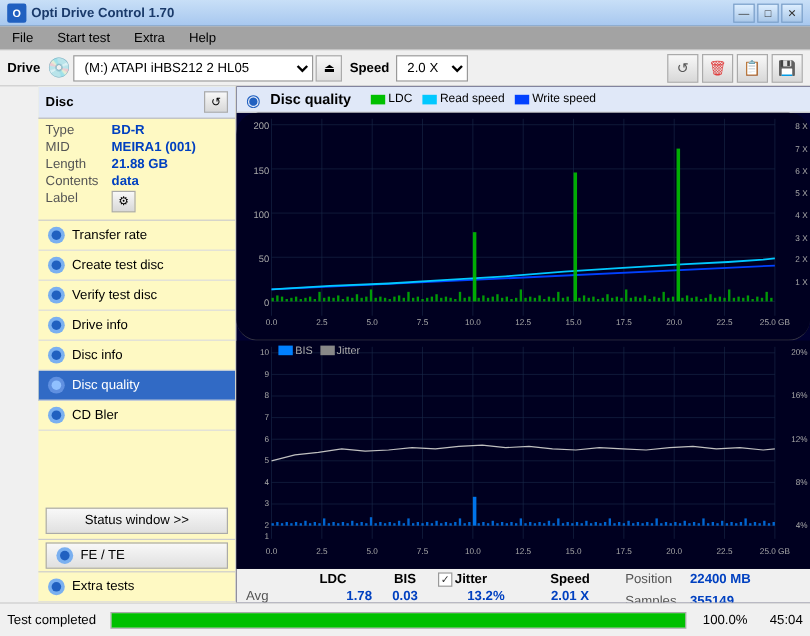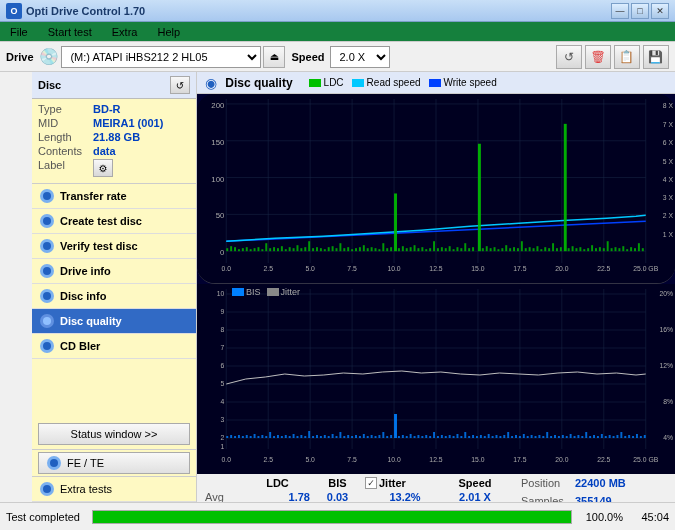--- a/index.html
+++ b/index.html
@@ -15,21 +15,21 @@
       justify-content: space-between;
       border-bottom: 1px solid #7a9fc8;
     }
     .title-bar-left { display: flex; align-items: center; gap: 4px; font-size: 11px; font-weight: bold; color: #1a3a6a; }
     .title-bar-icon { width: 16px; height: 16px; background: #2060c0; border-radius: 2px; display: flex; align-items: center; justify-content: center; color: white; font-size: 9px; font-weight: bold; }
     .title-bar-buttons { display: flex; gap: 2px; }
     .tb-btn { width: 18px; height: 16px; background: linear-gradient(to bottom, #ddeeff, #aac8e8); border: 1px solid #7a9fc8; display: flex; align-items: center; justify-content: center; font-size: 9px; cursor: pointer; color: #333; }
 
     
     .menu-bar {
-      background: #15803d;
+      background: #a3a3a3;
       height: 20px;
       display: flex;
       align-items: center;
       padding: 0 4px;
       border-bottom: 1px solid #ccc;
       gap: 8px;
     }
     .menu-item { font-size: 11px; padding: 2px 6px; cursor: pointer; color: #000; }
 
     
@@ -80,21 +80,21 @@
     .disc-info-icon { width: 20px; height: 18px; background: linear-gradient(to bottom, #f8f8f8, #d8d8d8); border: 1px solid #aaa; display: flex; align-items: center; justify-content: center; font-size: 10px; cursor: pointer; }
 
     .disc-fields { padding: 4px 6px; border-bottom: 1px solid #ccc; }
     .disc-field-row { display: flex; margin-bottom: 2px; font-size: 11px; }
     .disc-field-label { width: 55px; color: #555; }
     .disc-field-value { color: #000; font-weight: bold; flex: 1; }
     .disc-field-value.blue { color: #0040c0; }
     .label-icon-btn { width: 20px; height: 18px; background: linear-gradient(to bottom, #f8f8f8, #d8d8d8); border: 1px solid #aaa; display: flex; align-items: center; justify-content: center; font-size: 10px; cursor: pointer; }
 
     
-    .nav-items { flex: 1; overflow: hidden; font-weight: bold; }
+    .nav-items { flex: 1; overflow: hidden; }
     .nav-item {
       display: flex;
       align-items: center;
       padding: 5px 8px;
       cursor: pointer;
       border-bottom: 1px solid #ddd;
       gap: 6px;
       font-size: 11px;
     }
     .nav-item.active { background: #316ac5; color: white; }

